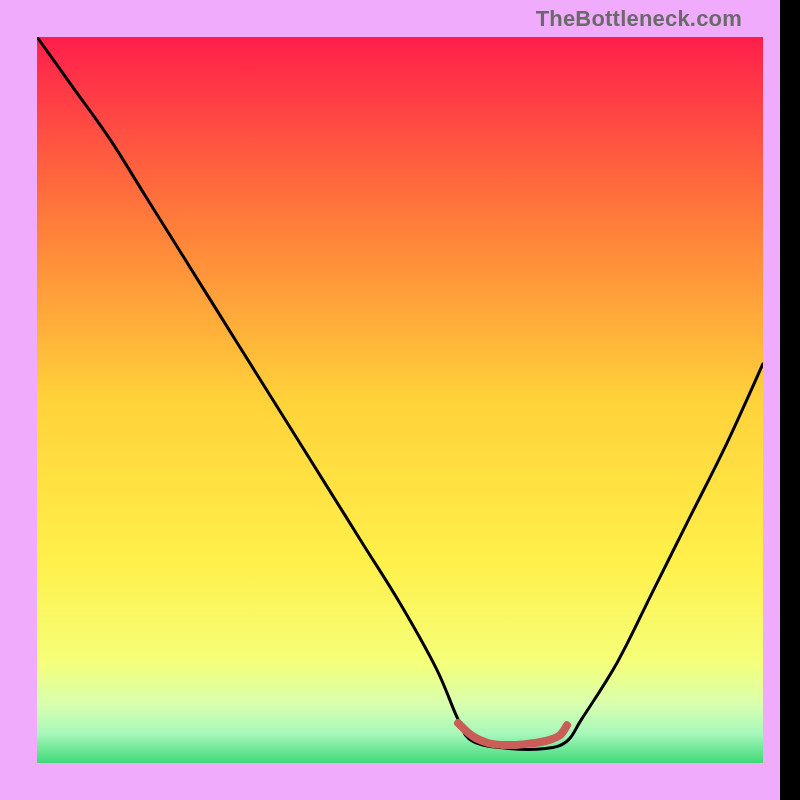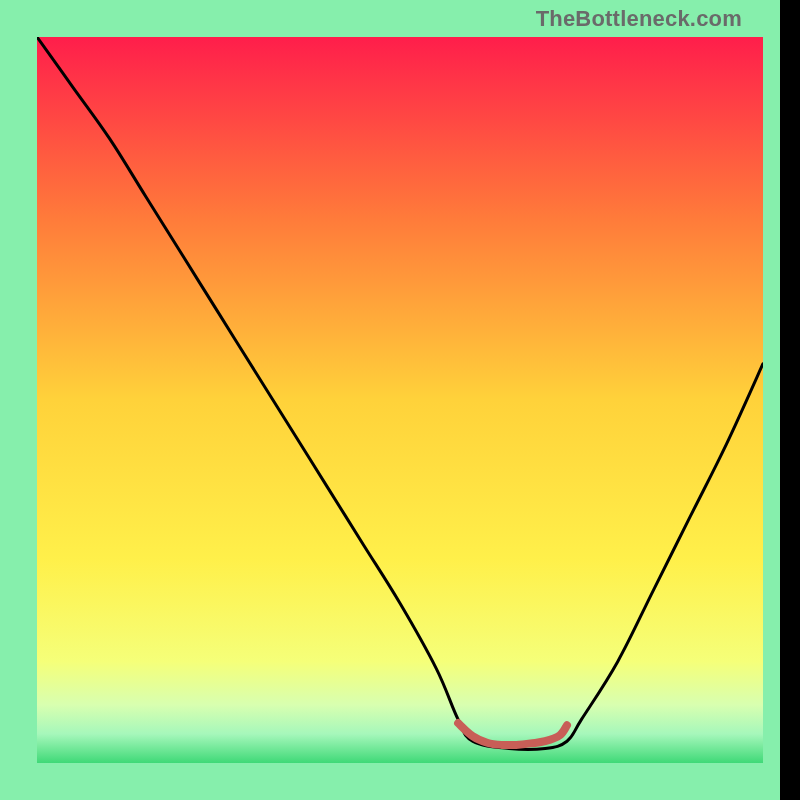--- a/index.html
+++ b/index.html
@@ -9,21 +9,21 @@
     height: 800px;
     background: #000;
     overflow: hidden;
   }
   .frame {
     position: absolute;
     left: 0;
     top: 0;
     width: 780px;
     height: 800px;
-    background: #86efac;
+    background: #f0abfc;
   }
   .plot {
     position: absolute;
     left: 37px;
     top: 37px;
     width: 726px;
     height: 726px;
     overflow: hidden;
   }
   .bg {

